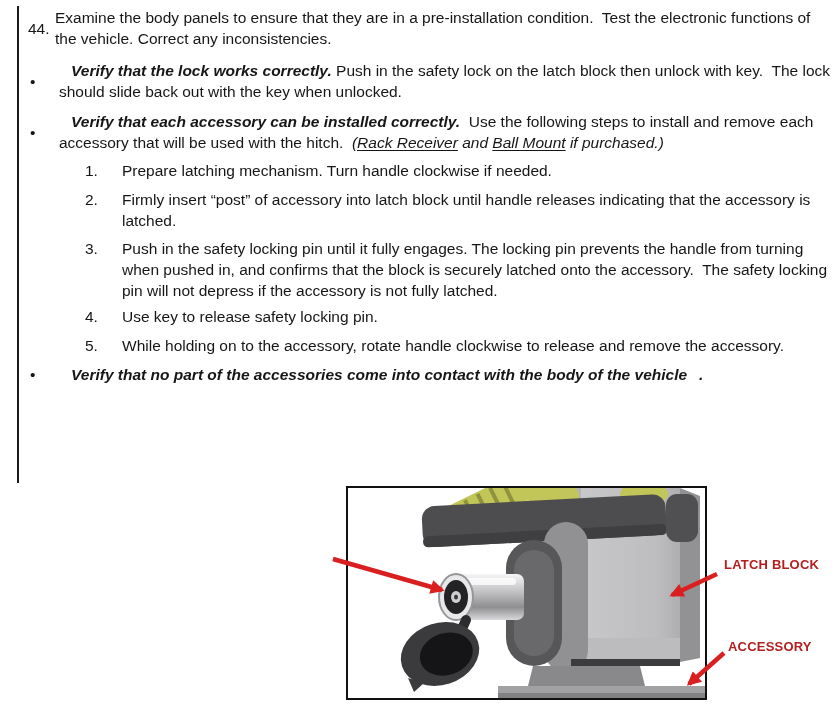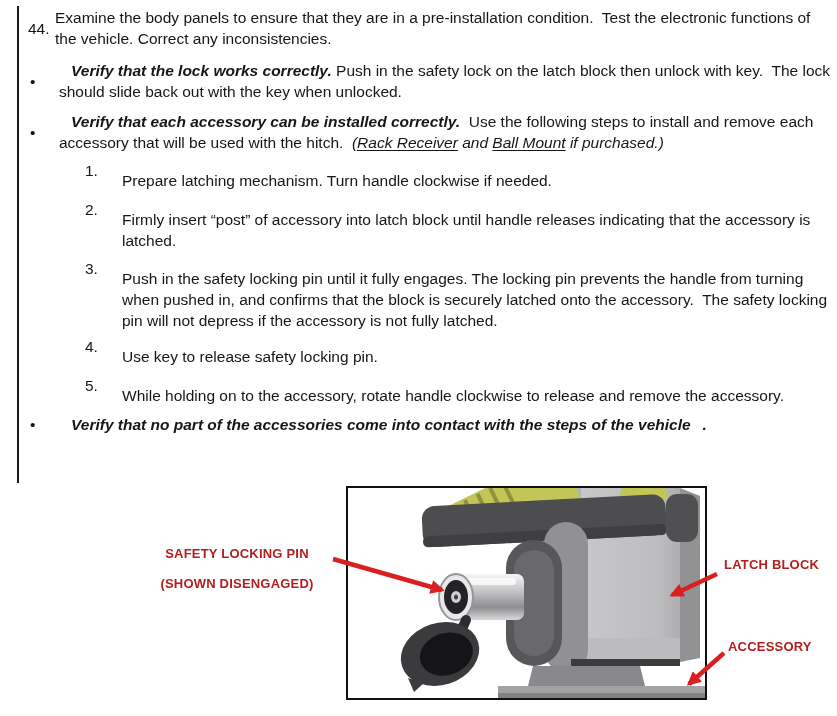--- a/index.html
+++ b/index.html
@@ -25,21 +25,21 @@
   .para{display:flex;align-items:center;}
   .marker{flex:none;width:27px;white-space:pre;}
   .bullet-row .marker{width:29px;padding-left:2px;}
   .ptext{flex:1;white-space:pre-wrap;}
   .bi{font-weight:bold;font-style:italic;margin-left:12px;}
   .it{font-style:italic;}
   .iu{font-style:italic;text-decoration:underline;text-underline-offset:2px;}
   .steps{margin-left:57px;}
   .step{display:flex;align-items:flex-start;}
   .snum{flex:none;width:37px;white-space:pre;}
-  .stext{flex:1;white-space:pre-wrap;margin-top:10px;}
+  .stext{flex:1;white-space:pre-wrap;}
   .mb11{margin-bottom:11px;}
   .mb9{margin-bottom:9px;}
   .mb8{margin-bottom:8px;}
   .mb7{margin-bottom:7px;}
   .mb5{margin-bottom:5px;}
   .figure{position:absolute;left:0;top:0;width:837px;height:716px;}
   .photo{
     position:absolute;left:346px;top:486px;width:357px;height:210px;
     border:2px solid var(--photo-border);background:#ffffff;overflow:hidden;
   }
@@ -97,31 +97,27 @@
       <span class="stext">Use key to release safety locking pin.</span>
     </div>
     <div class="step mb8">
       <span class="snum">5.</span>
       <span class="stext">While holding on to the accessory, rotate handle clockwise to release and remove the accessory.</span>
     </div>
   </div>
 
   <div class="para bullet-row">
     <span class="marker">•</span>
-    <span class="ptext"><span class="bi">Verify that no part of the accessories come into contact with the steps of the vehicle</span><span class="bi">.</span></span>
+    <span class="ptext"><span class="bi">Verify that no part of the accessories come into contact with the body of the vehicle</span><span class="bi">.</span></span>
   </div>
 
 </div>
 
 <div class="figure">
 
-  <div class="fig-label pin-label">
-    <div class="l1">SAFETY LOCKING PIN</div>
-    <div class="l2">(SHOWN DISENGAGED)</div>
-  </div>
   <div class="fig-label latch-label">LATCH BLOCK</div>
   <div class="fig-label acc-label">ACCESSORY</div>
 
   <div class="photo">
     <svg viewBox="0 0 357 210">
       <defs>
         <linearGradient id="chrome" x1="0" y1="0" x2="0" y2="1">
           <stop offset="0" stop-color="#f6f6f8"></stop>
           <stop offset="0.42" stop-color="#bdbdc0"></stop>
           <stop offset="0.72" stop-color="#8e8e91"></stop>

